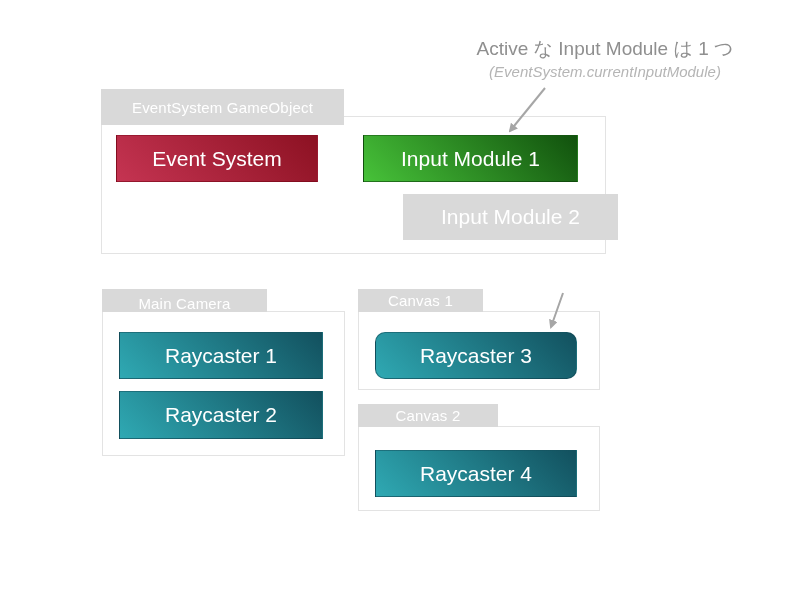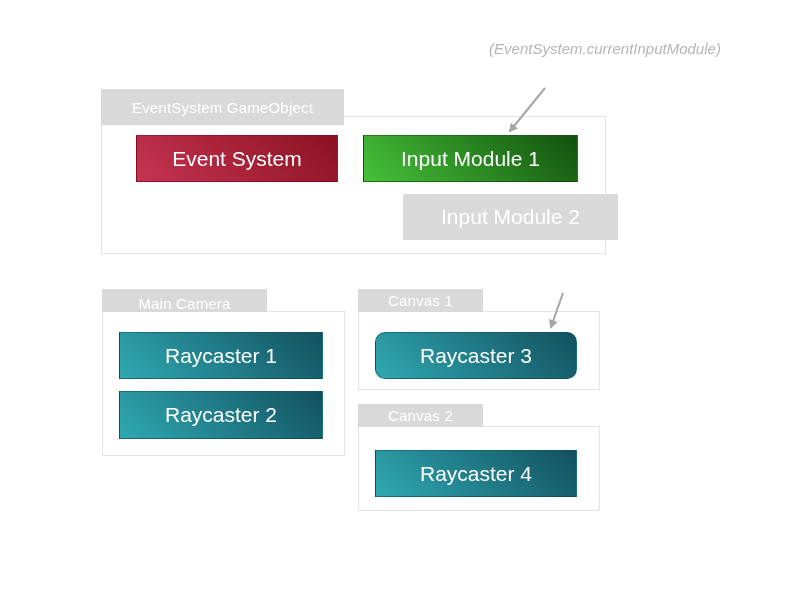--- a/index.html
+++ b/index.html
@@ -74,34 +74,34 @@
     position: absolute;
     left: 0; top: 0;
     width: 800px; height: 600px;
     z-index: 5;
     pointer-events: none;
   }
 
   
   #es-tab        { left: 101px; top:  89px; width: 243px; height: 36px; }
   #es-container  { left: 101px; top: 116px; width: 505px; height: 138px; }
-  #es-box        { left: 136px; top: 135px; width: 202px; height: 47px; justify-content: center; }
+  #es-box        { left: 116px; top: 135px; width: 202px; height: 47px; justify-content: center; }
   #im1-box       { left: 363px; top: 135px; width: 215px; height: 47px; }
   #im2-box       { left: 363px; top: 194px; width: 215px; height: 46px; }
 
   #cam-tab       { left: 102px; top: 289px; width: 165px; height: 23px; align-items: flex-end; }
   #cam-container { left: 102px; top: 311px; width: 243px; height: 145px; }
   #rc1-box       { left: 119px; top: 332px; width: 204px; height: 47px; }
   #rc2-box       { left: 119px; top: 391px; width: 204px; height: 48px; }
 
   #cv1-tab       { left: 358px; top: 289px; width: 125px; height: 23px; }
   #cv1-container { left: 358px; top: 311px; width: 242px; height: 79px; }
   #rc3-box       { left: 375px; top: 332px; width: 202px; height: 47px; border-radius: 10px; }
 
-  #cv2-tab       { left: 358px; top: 404px; width: 125px; height: 23px; }
+  #cv2-tab       { left: 358px; top: 404px; width: 140px; height: 23px; }
   #cv2-container { left: 358px; top: 426px; width: 242px; height: 85px; }
   #rc4-box       { left: 375px; top: 450px; width: 202px; height: 47px; }
 
   #note-input-module { left: 440px; top: 38px; width: 330px; }
   #note-raycaster    { left: 537px; top: 262px; }
 </style>
 </head>
 <body>
 
 <div id="stage">
@@ -141,20 +141,21 @@
 
   <div id="cv2-tab" class="abs group-tab">
     <span>Canvas 2</span>
   </div>
   <div id="cv2-container" class="abs group-container"></div>
   <div id="rc4-box" class="abs box box-teal">
     <span>Raycaster 4</span>
   </div>
 
   <div id="note-input-module" class="abs note note-center">
+    <div class="note-title nowrap">Active な Input Module は 1 つ</div>
     <div class="note-subtitle nowrap">(EventSystem.currentInputModule)</div>
   </div>
 
   <svg id="arrow-layer" viewBox="0 0 800 600" xmlns="http://www.w3.org/2000/svg">
     <defs>
       <marker id="ah" markerWidth="9" markerHeight="9" refX="7" refY="4.5" orient="auto" markerUnits="userSpaceOnUse">
         <path d="M0,0 L9,4.5 L0,9 z" fill="#a6a6a6"></path>
       </marker>
     </defs>
     <line x1="545" y1="88" x2="510" y2="131" stroke="#a6a6a6" stroke-width="2" marker-end="url(#ah)"></line>

